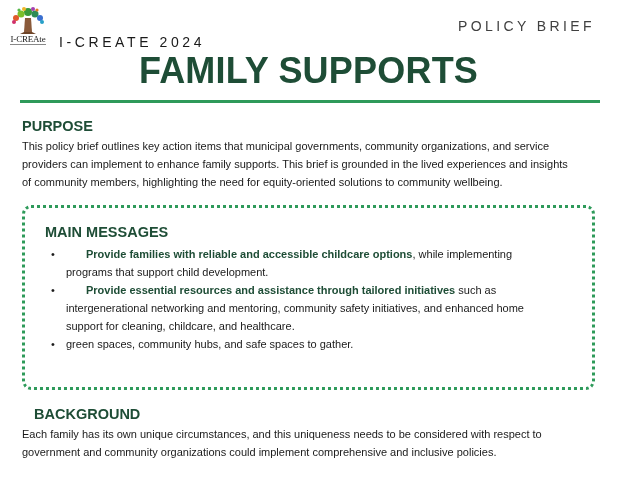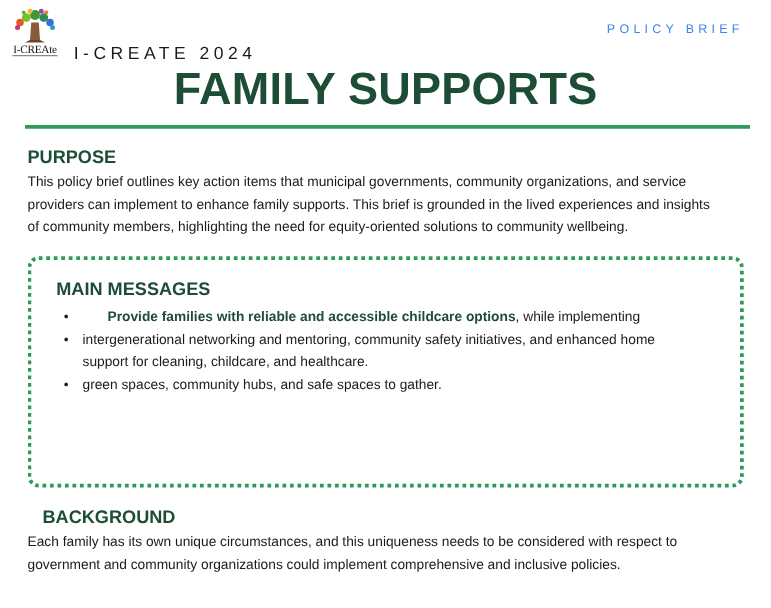--- a/index.html
+++ b/index.html
@@ -50,23 +50,23 @@
       font-size: 14px;
       letter-spacing: 3.6px;
       color: #1a1a1a;
       white-space: nowrap;
       margin-top: 16px;
     }
     .header-right {
       position: absolute;
       right: 22px;
       top: 18px;
-      font-size: 10px;
+      font-size: 14px;
       letter-spacing: 3.4px;
-      color: #3b82f6;
+      color: #404040;
       white-space: nowrap;
     }
     .title {
       position: absolute;
       left: 0;
       width: 617px;
       top: 50px;
       text-align: center;
       font-size: 36px;
       font-weight: bold;
@@ -178,23 +178,27 @@
 
 <div class="main-box"></div>
 <div class="section-heading" style="left:45px; top:224px;">MAIN MESSAGES</div>
 
 <ul class="bullets">
   <li>
     <span class="bullet-dot">•</span>
     <span class="line">
       <span class="strong">Provide families with reliable and accessible childcare options</span><span>, while implementing</span>
     </span>
+    <span class="line">programs that support child development.</span>
   </li>
   <li>
     <span class="bullet-dot">•</span>
+    <span class="line">
+      <span class="strong">Provide essential resources and assistance through tailored initiatives</span><span> such as</span>
+    </span>
     <span class="line">intergenerational networking and mentoring, community safety initiatives, and enhanced home</span>
     <span class="line">support for cleaning, childcare, and healthcare.</span>
   </li>
   <li>
     <span class="bullet-dot">•</span>
     <span class="line">green spaces, community hubs, and safe spaces to gather.</span>
   </li>
 </ul>
 
 <div class="section-heading" style="left:34px; top:406px;">BACKGROUND</div>

